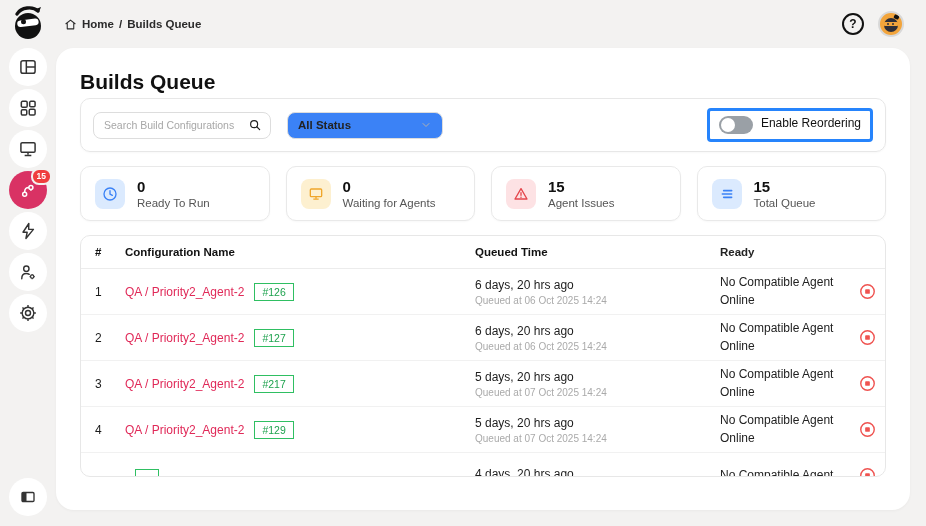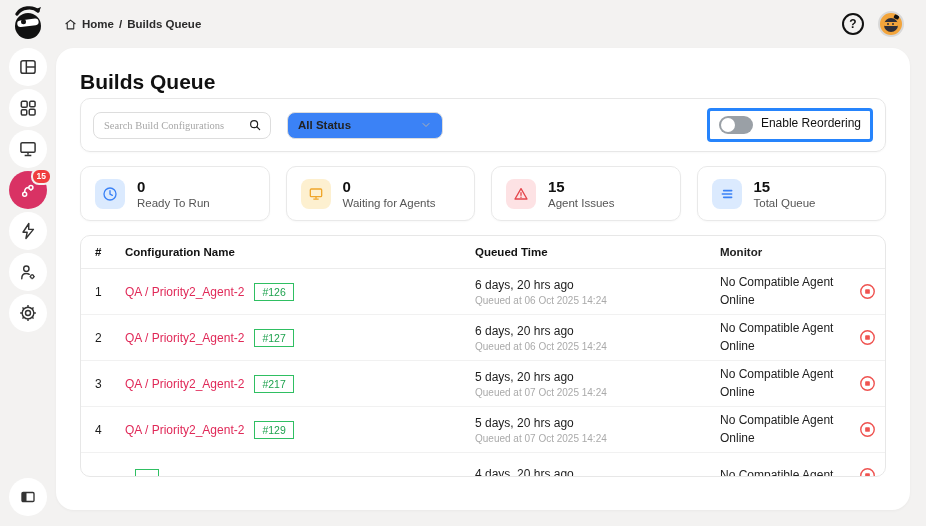--- a/index.html
+++ b/index.html
@@ -29,21 +29,21 @@
   .sicon.bottom { margin-bottom:10px; }
 
   
   .main { flex:1; margin-right:16px; background:#fff; border-radius:18px; padding:12px 24px 0; height:462px; overflow:hidden; box-shadow:0 1px 3px rgba(0,0,0,.04); }
   .page-title { font-size:21px; font-weight:700; margin:10px 0 4px; color:#111; }
   .page-sub { font-size:11.5px; color:#555; margin-bottom:13px; }
 
   
   .filterbar { border:1px solid #e7e7e7; border-radius:10px; padding:9px 12px; display:flex; align-items:center; gap:16px; box-shadow:0 1px 2px rgba(0,0,0,.03); }
   .search-wrap { position:relative; }
-  .search-wrap input { width:178px; height:27px; border:1px solid #ddd; border-radius:8px; padding:0 24px 0 10px; font-size:10.5px; color:#444; font-family:Liberation Serif, serif; outline:none; }
+  .search-wrap input { width:178px; height:27px; border:1px solid #ddd; border-radius:8px; padding:0 24px 0 10px; font-size:10.5px; color:#444; font-family:Liberation Sans, sans-serif; outline:none; }
   .search-wrap input::placeholder { color:#a7a7a7; }
   .search-icon { position:absolute; right:9px; top:6px; }
   .select { width:156px; height:27px; border:1px solid #ddd; border-radius:8px; display:flex; align-items:center; justify-content:space-between; padding:0 10px; font-size:11.5px; font-weight:600; color:#222; cursor:pointer; background:#3b82f6; }
   .toggle-ring { margin-left:auto; border:3px solid #2684fc; border-radius:4px; padding:5px 9px; display:flex; align-items:flex-start; gap:8px; background:#fff; }
   .switch { width:34px; height:18px; border-radius:9px; background:#9aa0a6; position:relative; cursor:pointer; flex:0 0 auto; }
   .switch .knob { position:absolute; left:2px; top:2px; width:14px; height:14px; border-radius:50%; background:#fff; }
   .toggle-label { font-size:12px; color:#111; white-space:nowrap; }
 
   
   .stats { display:flex; gap:16px; margin-top:14px; }
@@ -259,21 +259,21 @@
           <div class="stat-label">Total Queue</div>
         </div>
       </div>
     </div>
 
     <div class="tablecard">
       <div class="thead">
         <div class="c-num">#</div>
         <div class="c-name">Configuration Name</div>
         <div class="c-time">Queued Time</div>
-        <div class="c-status">Monitor</div>
+        <div class="c-status">Ready</div>
         <div class="c-act"></div>
       </div>
 
       <div class="row">
         <div class="c-num">1</div>
         <div class="c-name">
           <span class="cfg-link">QA / Priority2_Agent-2</span>
           <span class="build-badge">#126</span>
         </div>
         <div class="c-time">

